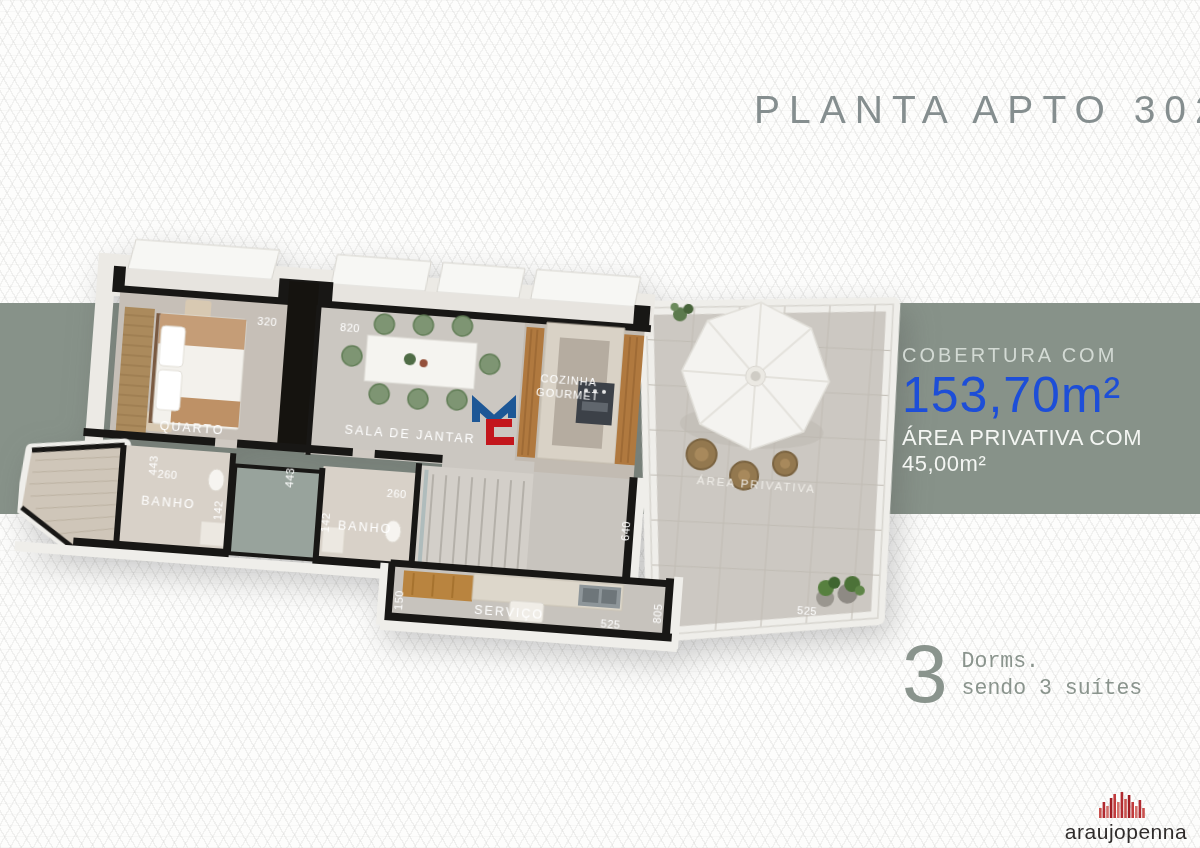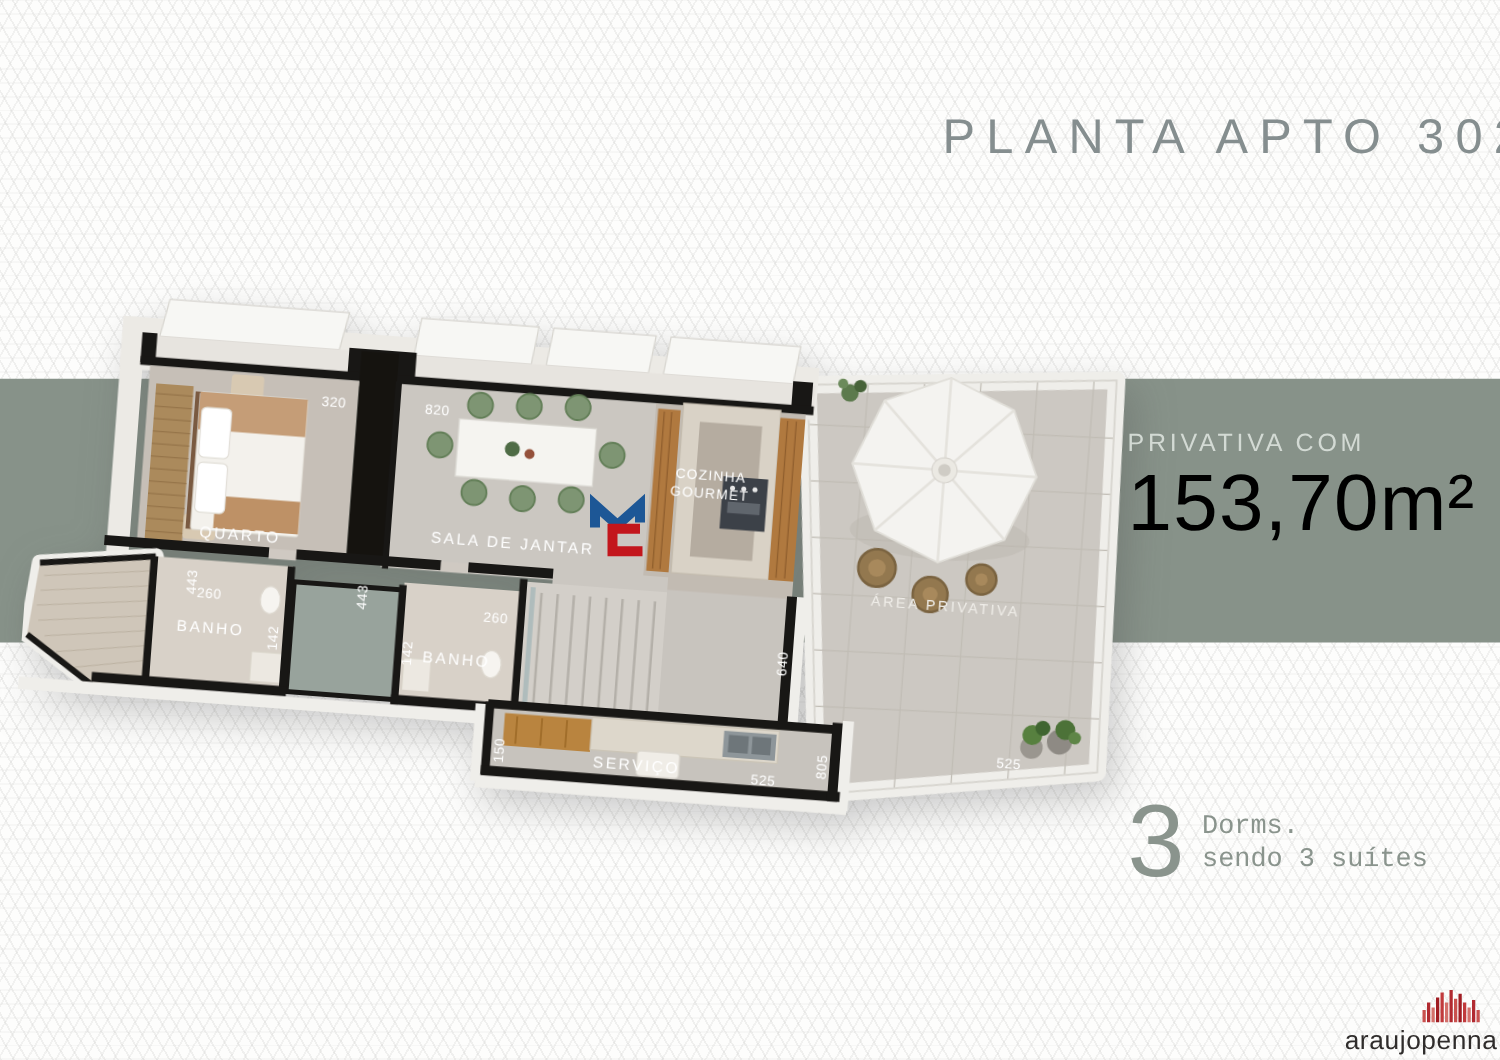--- a/index.html
+++ b/index.html
@@ -30,34 +30,34 @@
     position:absolute;left:38px;top:210px;width:890px;height:460px;
     transform:rotate(4.3deg);transform-origin:80px 30px;
   }
   .plan-wrap svg{filter:drop-shadow(8px 12px 16px rgba(70,70,70,.28));}
   svg text{font-family:"Liberation Sans",sans-serif;fill:#ffffff;}
   .dim{font-size:11px;letter-spacing:.5px;}
   .room-label{font-size:12.5px;letter-spacing:2px;}
   
   .info{position:absolute;left:902px;top:344px;color:#fff;}
   .info .line1{font-size:20px;font-weight:300;letter-spacing:3px;color:#d3dad4;}
-  .info .area{font-size:64px;font-weight:300;color:#000000;line-height:1.12;letter-spacing:1px;}
+  .info .area{font-size:50px;font-weight:300;color:#1d4ed8;line-height:1.12;letter-spacing:1px;}
   .info .line3{font-size:22px;font-weight:400;letter-spacing:.5px;color:#f4f6f3;margin-top:2px;}
   .dorms{position:absolute;left:902px;top:636px;display:flex;color:#8a948d;}
   .dorms .count{font-size:82px;font-weight:300;line-height:.92;}
   .dorms .txt{margin-left:14px;padding-top:12px;font-size:21.5px;line-height:1.25;font-family:Liberation Mono, monospace;}
   
   .watermark{position:absolute;left:468px;top:392px;display:flex;align-items:flex-start;z-index:40;}
   .wm-text{margin-left:8px;}
   .wm-name{font-size:36px;font-weight:bold;color:#1d5796;line-height:1;display:flex;align-items:flex-end;}
   .wm-tri{width:0;height:0;border-left:9px solid transparent;border-right:9px solid transparent;
     border-bottom:17px solid #c3161c;display:inline-block;margin:0 1px 3px 1px;}
   .wm-sub{font-size:15px;letter-spacing:9px;color:#1d5796;margin-top:3px;padding-left:4px;}
   
-  .agency{position:absolute;left:1054px;top:790px;width:144px;text-align:right;}
+  .agency{position:absolute;left:1054px;top:790px;width:144px;text-align:center;}
   .agency .name{font-size:21px;font-weight:500;color:#2f2c2b;letter-spacing:.5px;margin-top:-2px;}
 </style>
 </head>
 <body>
 
 <div class="bg-pattern"></div>
 <div class="band"></div>
 
 <div class="page-title">PLANTA APTO 302</div>
 
@@ -328,22 +328,23 @@
 </div>
 
 <div class="watermark">
   <svg width="56" height="58" viewBox="0 0 56 58">
     <path d="M8 30 L8 12 L26 28 L44 12 L44 26" fill="none" stroke="#1D5796" stroke-width="8"></path>
     <path d="M44 31 L22 31 L22 49 L46 49" fill="none" stroke="#C3161C" stroke-width="8"></path>
   </svg>
 </div>
 
 <div class="info">
-  <div class="line1">PRIVATIVA COM</div>
+  <div class="line1">COBERTURA COM</div>
   <div class="area">153,70m²</div>
+  <div class="line3">ÁREA PRIVATIVA COM 45,00m²</div>
 </div>
 
 <div class="dorms">
   <div class="count">3</div>
   <div class="txt">
     <div>Dorms.</div>
     <div>sendo 3 suítes</div>
   </div>
 </div>
 

